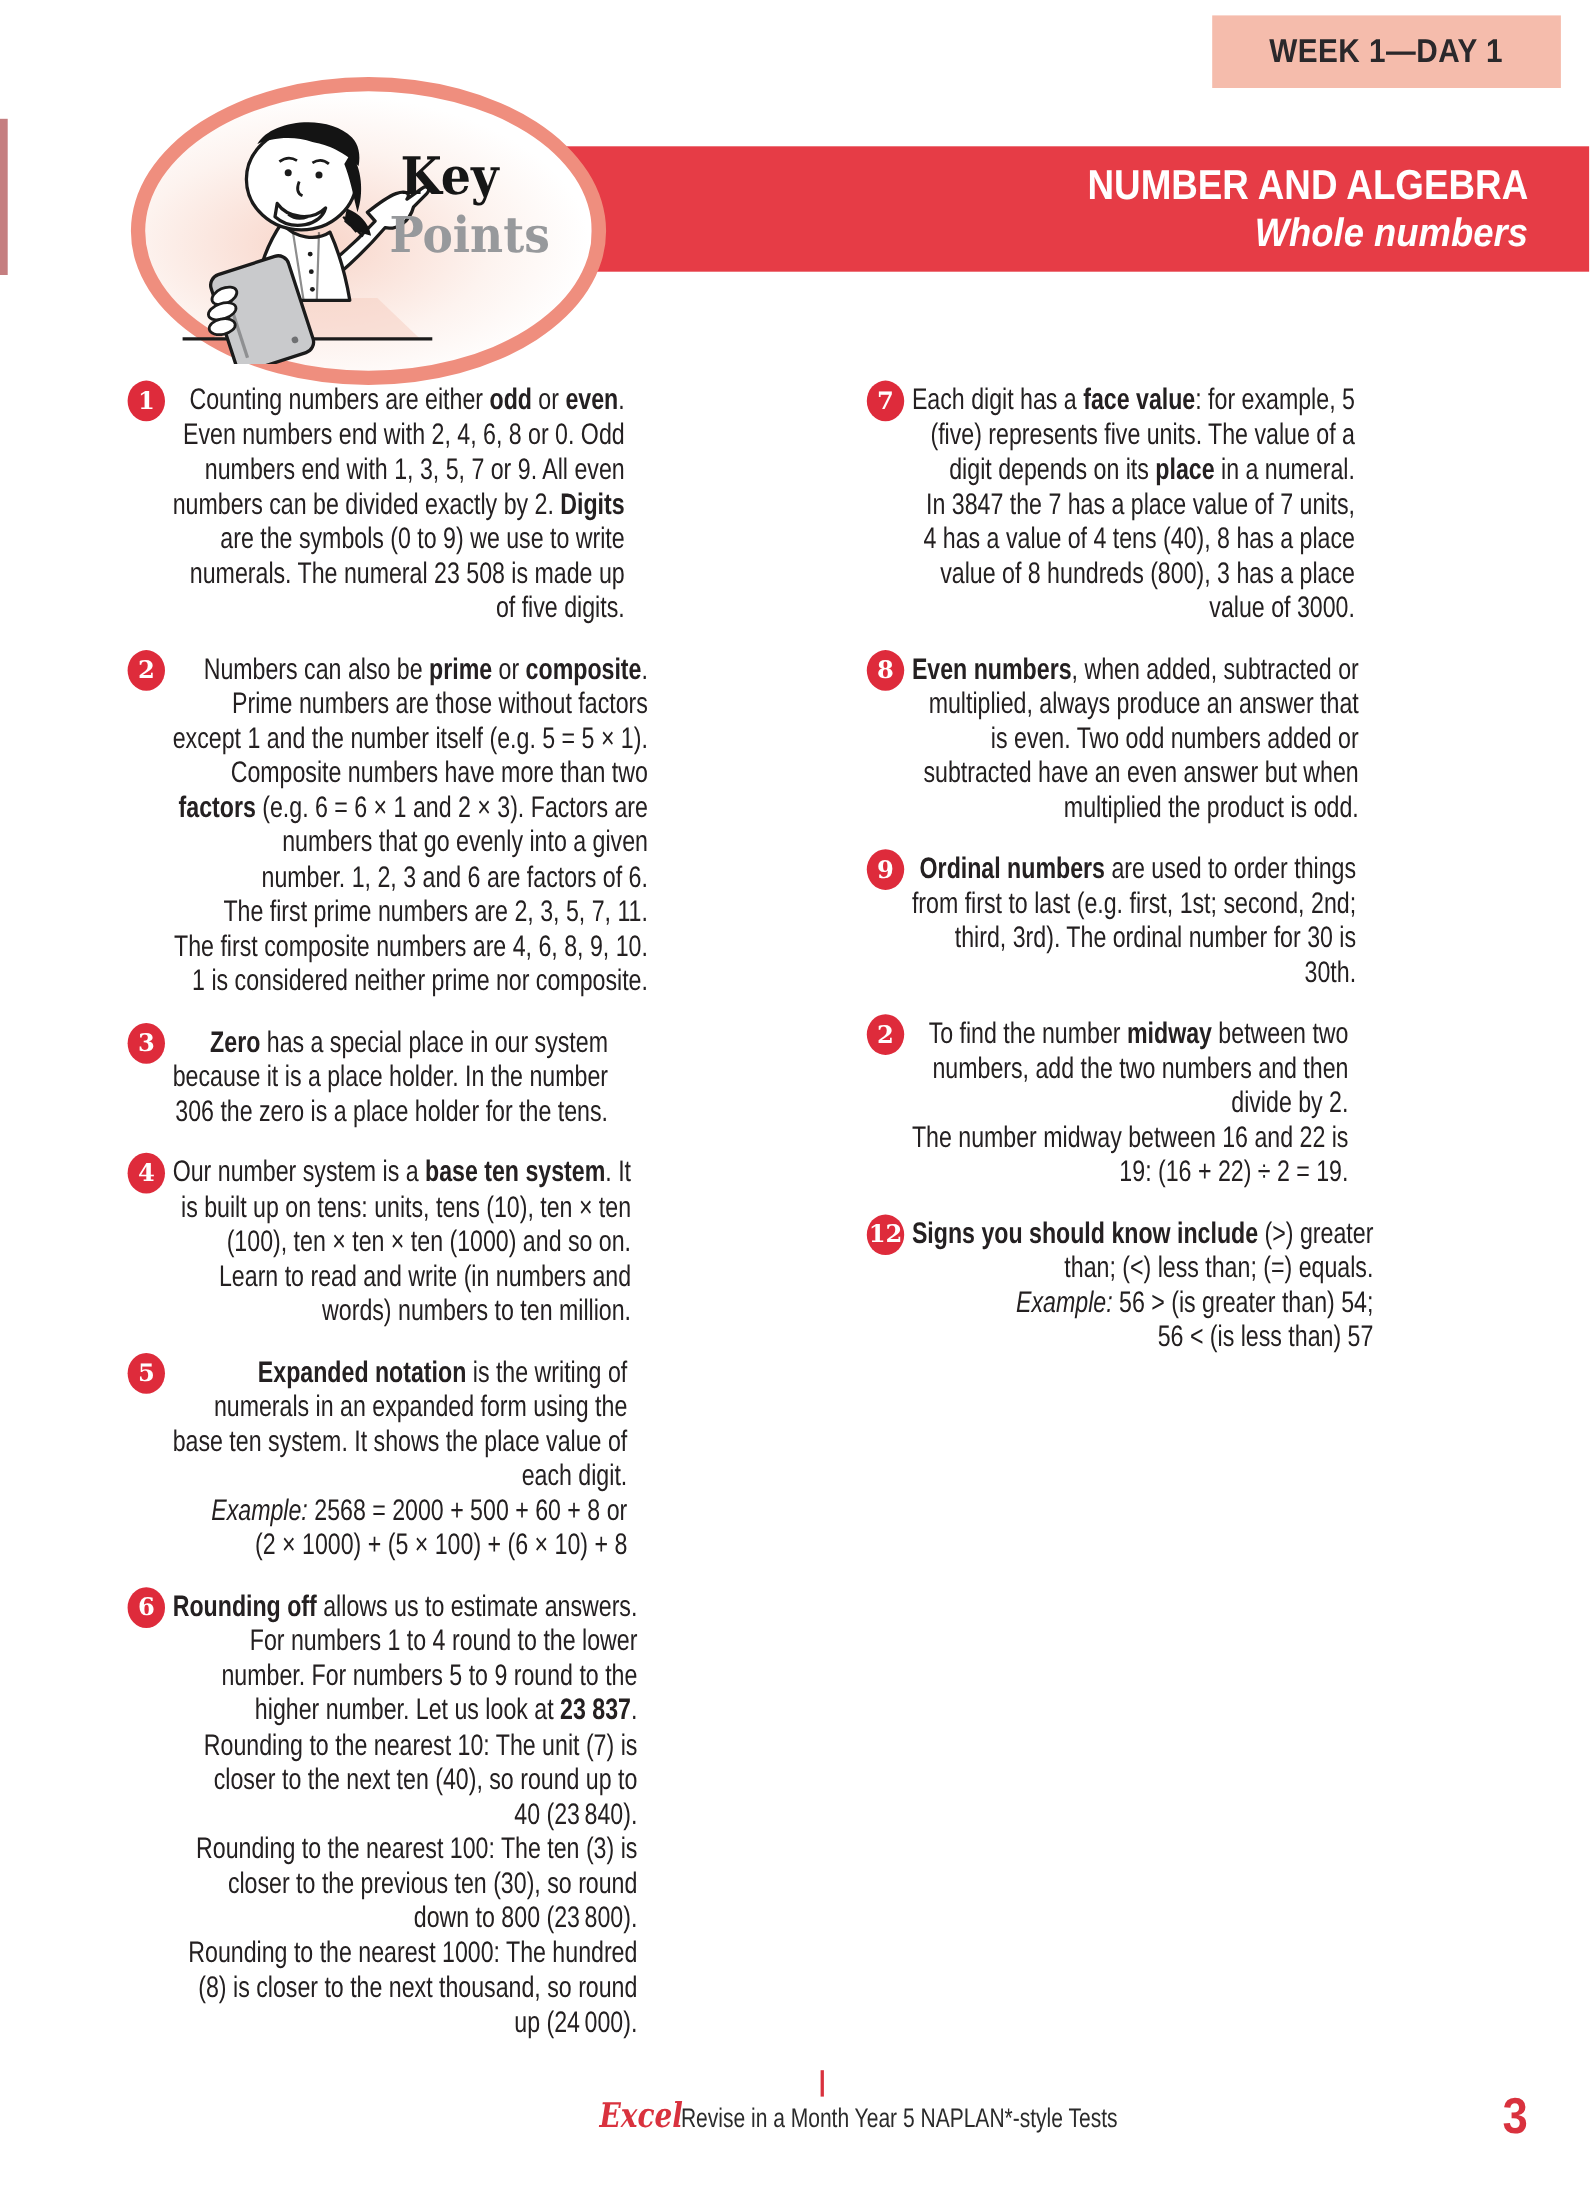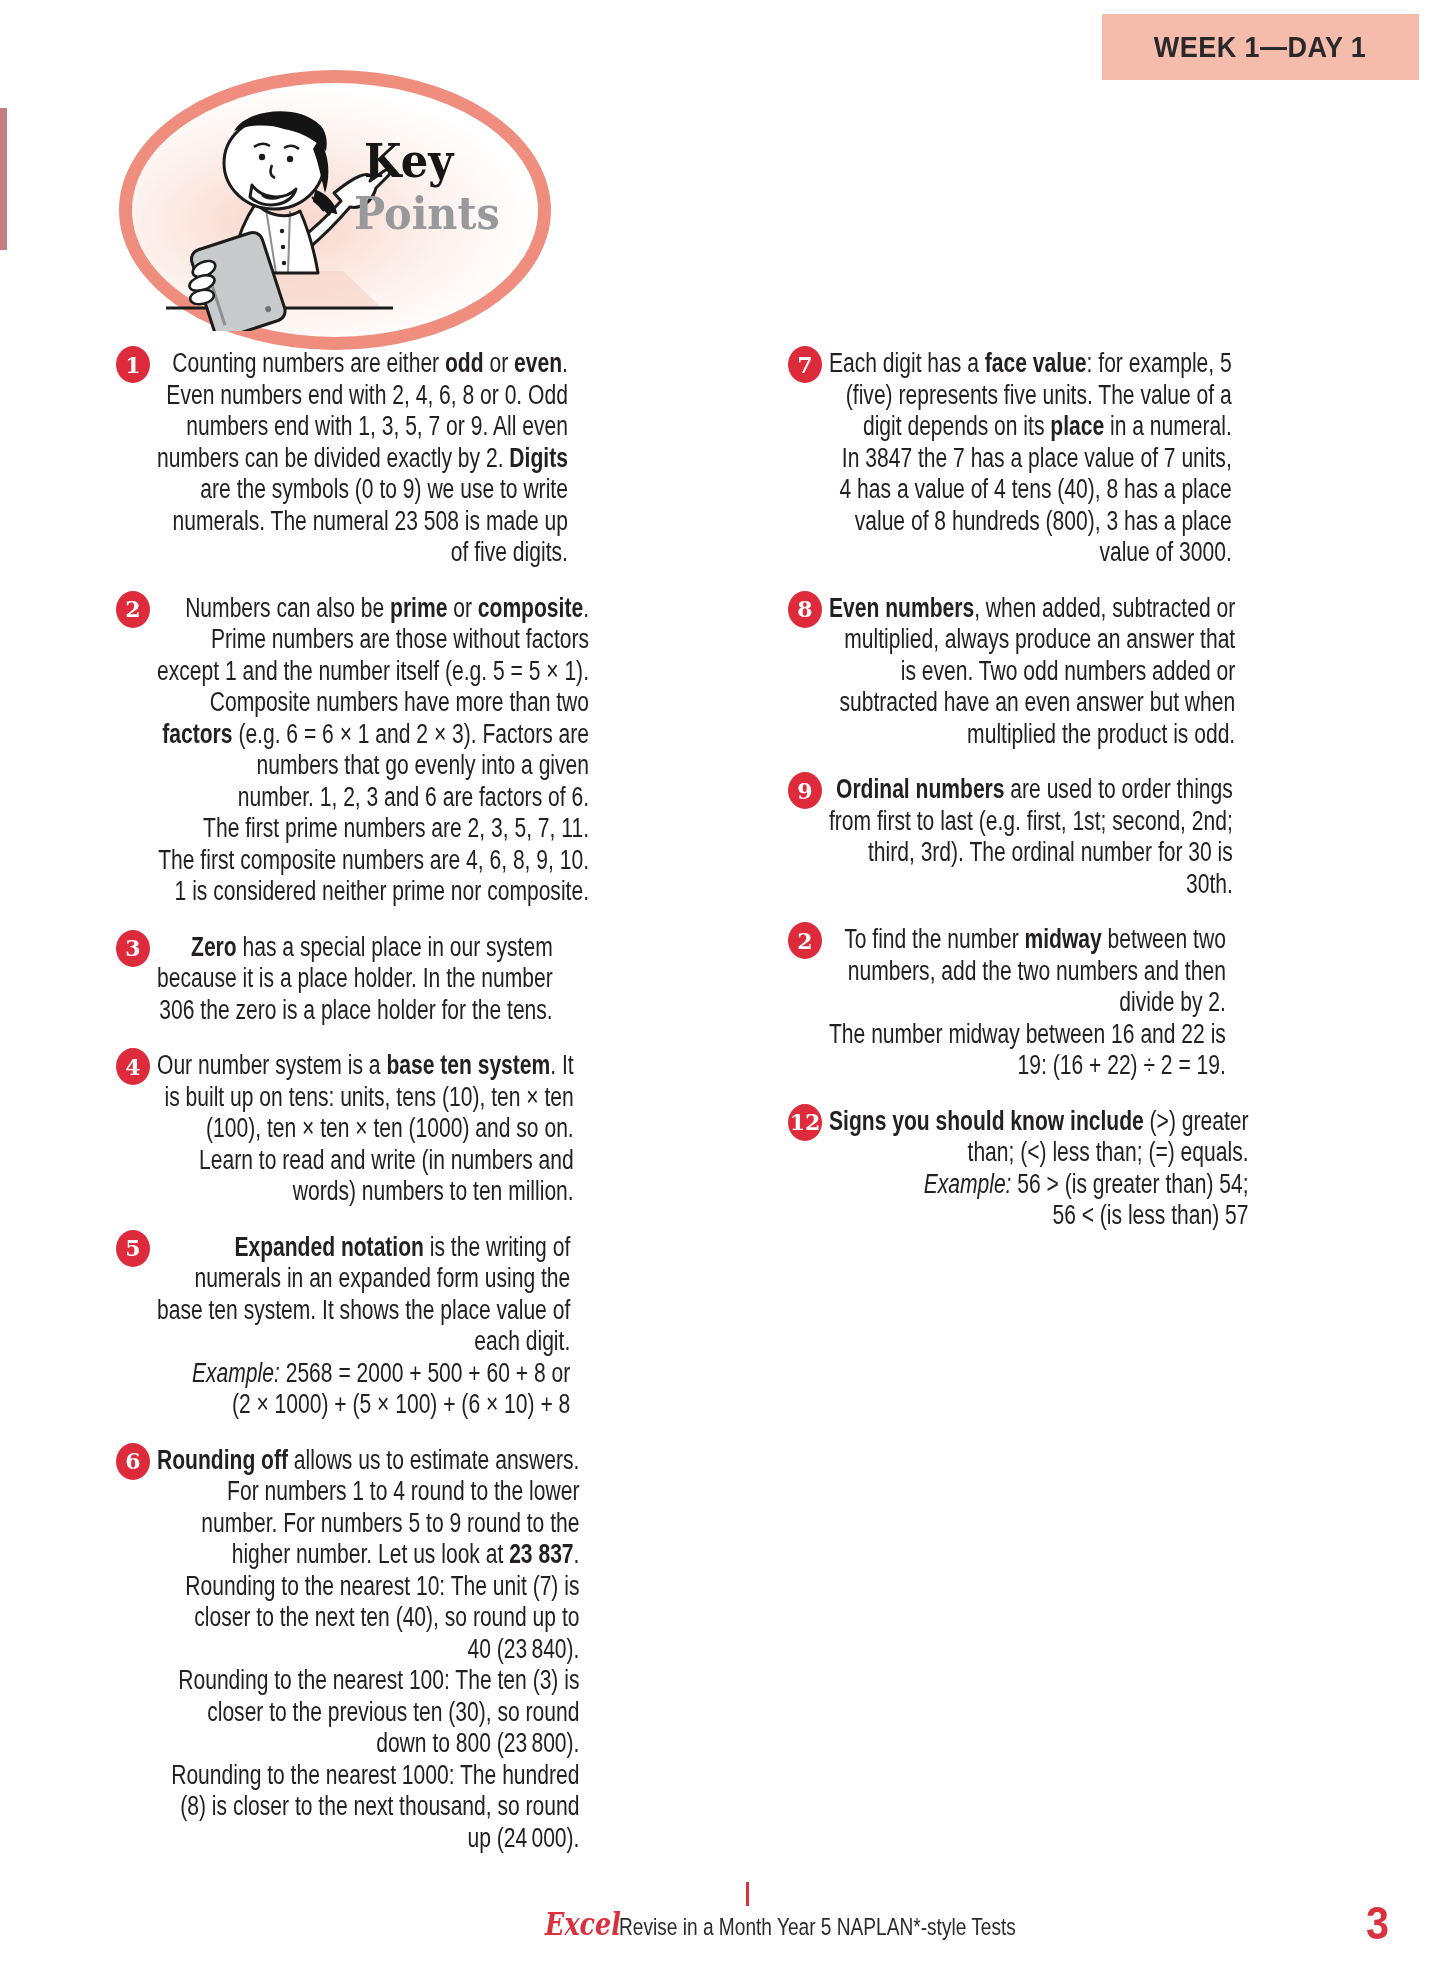--- a/index.html
+++ b/index.html
@@ -81,20 +81,24 @@
 <body>
 
 <div class="page">
 
   <div class="edge-bar"></div>
 
   <div class="week-banner">
     <span>WEEK 1—DAY 1</span>
   </div>
 
+  <div class="strand-banner">
+    <div class="strand-title">NUMBER AND ALGEBRA</div>
+    <div class="topic-subtitle">Whole numbers</div>
+  </div>
 
   <div class="kp-oval">
     <svg class="kp-svg" width="300" height="240" viewBox="0 0 300 240" aria-hidden="true">
 
       <polygon points="55,218 245,218 205,180 80,180" fill="#f6cfc3" opacity="0.55"></polygon>
       <line x1="28" y1="217" x2="255" y2="217" stroke="#1b1b1b" stroke-width="3"></line>
 
       <path d="M160 150 C178 136 192 122 203 110 L196 102 C206 94 214 88 222 85 C230 82 236 84 232 90 L246 80 C250 77 254 81 250 85 L238 97 C234 112 222 118 212 116 C200 130 184 146 170 158 Z" fill="#ffffff" stroke="#1b1b1b" stroke-width="3" stroke-linejoin="round"></path>
 
       <path d="M118 112 C104 132 96 158 92 182 L180 182 C176 158 170 138 162 120 C150 128 130 126 118 112 Z" fill="#ffffff" stroke="#1b1b1b" stroke-width="3" stroke-linejoin="round"></path>

